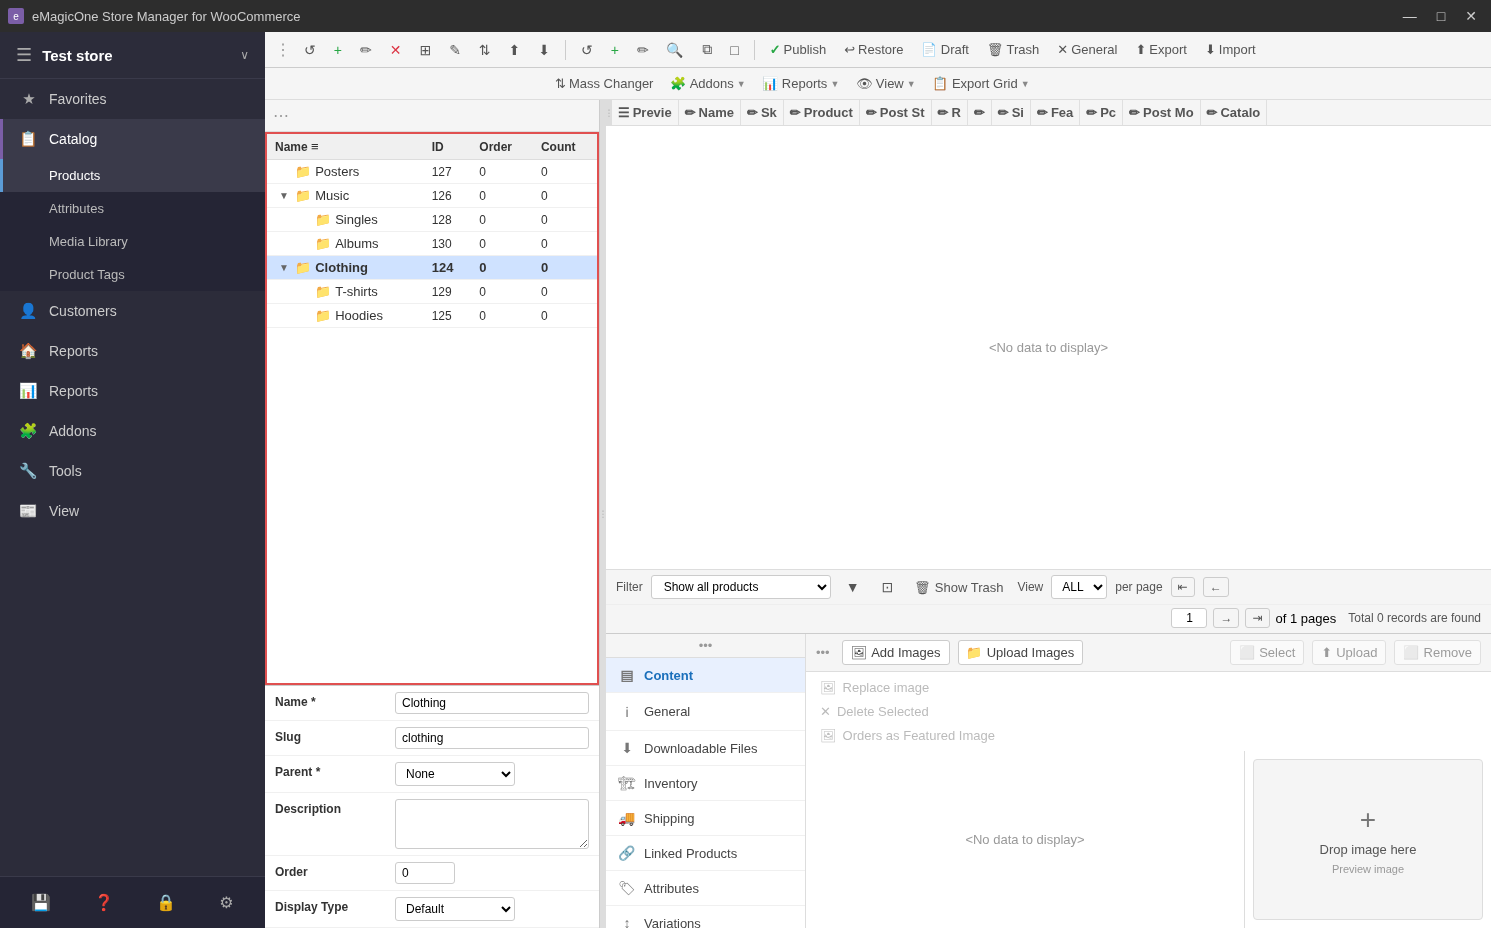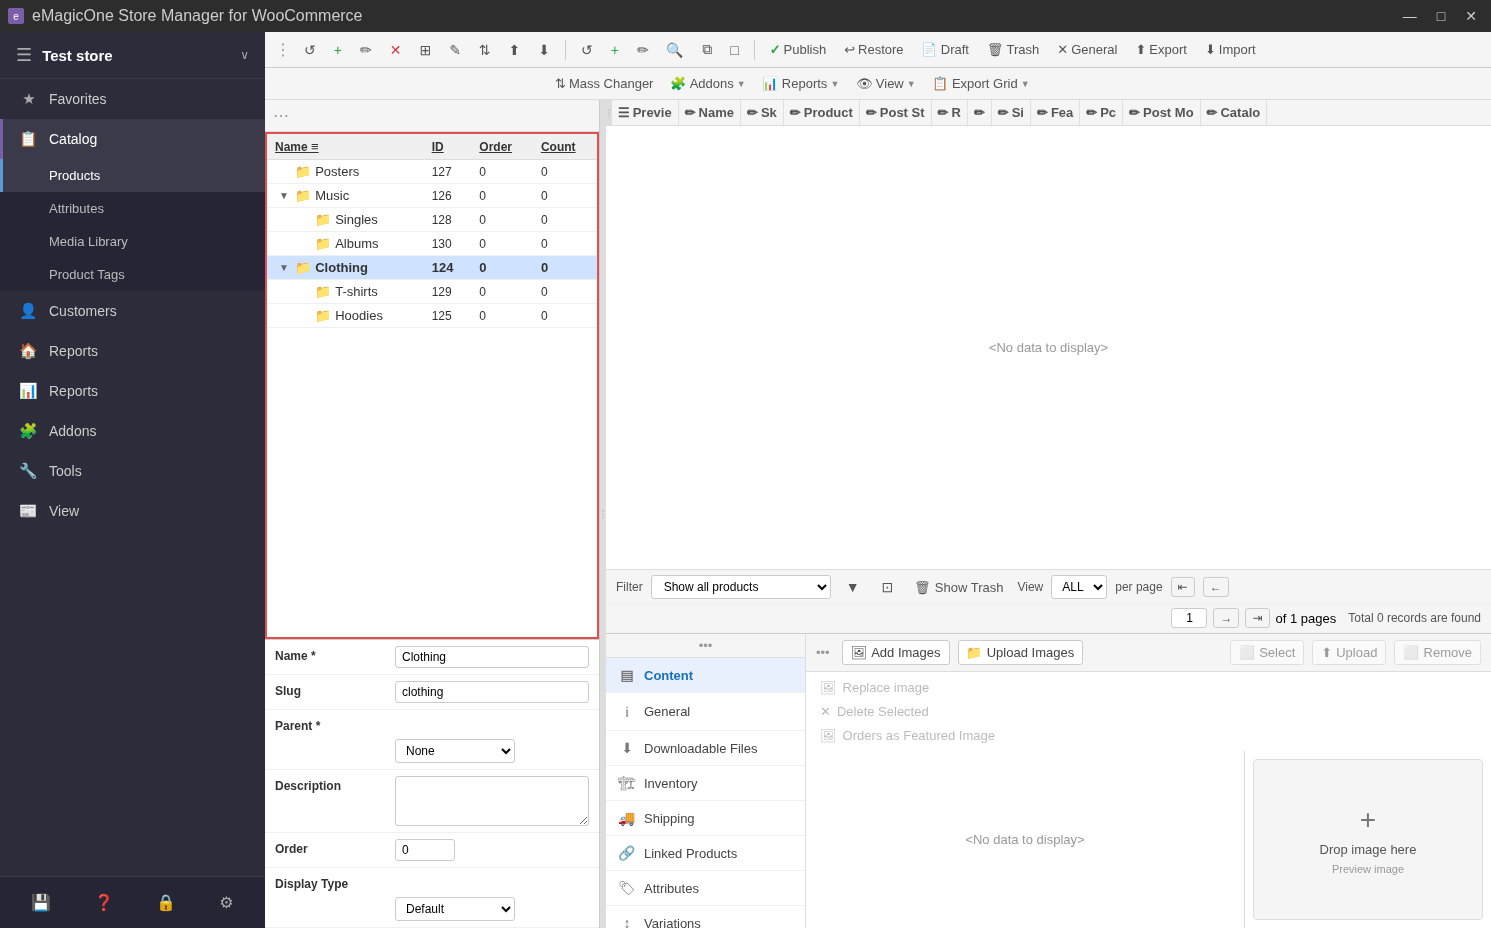--- a/index.html
+++ b/index.html
@@ -10,21 +10,21 @@
       background: #2d2d2d;
       color: #ccc;
       height: 32px;
       display: flex;
       align-items: center;
       padding: 0 8px;
       gap: 8px;
       flex-shrink: 0;
     }
     .title-bar-icon { width: 16px; height: 16px; background: #7b5ea7; border-radius: 2px; flex-shrink: 0; display: flex; align-items: center; justify-content: center; color: white; font-size: 10px; }
-    .title-bar-text { font-size: 16px; color: #ccc; flex: 1; }
+    .title-bar-text { font-size: 13px; color: #ccc; flex: 1; }
     .title-bar-controls { display: flex; gap: 8px; margin-left: auto; }
     .title-bar-btn { background: none; border: none; color: #ccc; cursor: pointer; font-size: 14px; padding: 2px 6px; }
 
     
     .app-body { display: flex; flex: 1; overflow: hidden; }
 
     
     .sidebar {
       width: 265px;
       background: #2c2c3a;
@@ -142,21 +142,20 @@
     .tree-container { flex: 1; overflow: auto; }
     .tree-table { width: 100%; border-collapse: collapse; }
     .tree-table thead th {
       background: #f0f0f0;
       border-bottom: 1px solid #ddd;
       padding: 5px 8px;
       text-align: left;
       font-weight: 600;
       color: #333;
       font-size: 12px;
-      text-decoration: underline;
     }
     .tree-table tbody tr { border-bottom: 1px solid #f0f0f0; }
     .tree-table tbody tr.selected { background: #cfe2ff; }
     .tree-table tbody td { padding: 4px 8px; font-size: 12px; color: #333; }
     .tree-cell { display: flex; align-items: center; gap: 4px; }
     .tree-toggle { color: #666; cursor: pointer; font-size: 10px; width: 12px; }
     .tree-folder-icon { color: #2c3e6b; font-size: 13px; }
     .tree-count-blue { color: #1a6fbb; }
     .selection-border { border: 2px solid #e05050; }
 
@@ -193,21 +192,20 @@
     }
     .form-select-wrapper { display: flex; align-items: center; gap: 4px; }
     .form-select {
       border: 1px solid #ccc;
       border-radius: 3px;
       padding: 3px 20px 3px 6px;
       font-size: 12px;
       outline: none;
       background: #fff;
       min-width: 120px;
-      margin-top: 23px;
     }
 
     
     .right-panel { flex: 1; display: flex; flex-direction: column; background: #fff; overflow: hidden; }
     .right-toolbar2 {
       background: #f5f5f5;
       border-bottom: 1px solid #ddd;
       padding: 3px 6px;
       display: flex;
       align-items: center;

